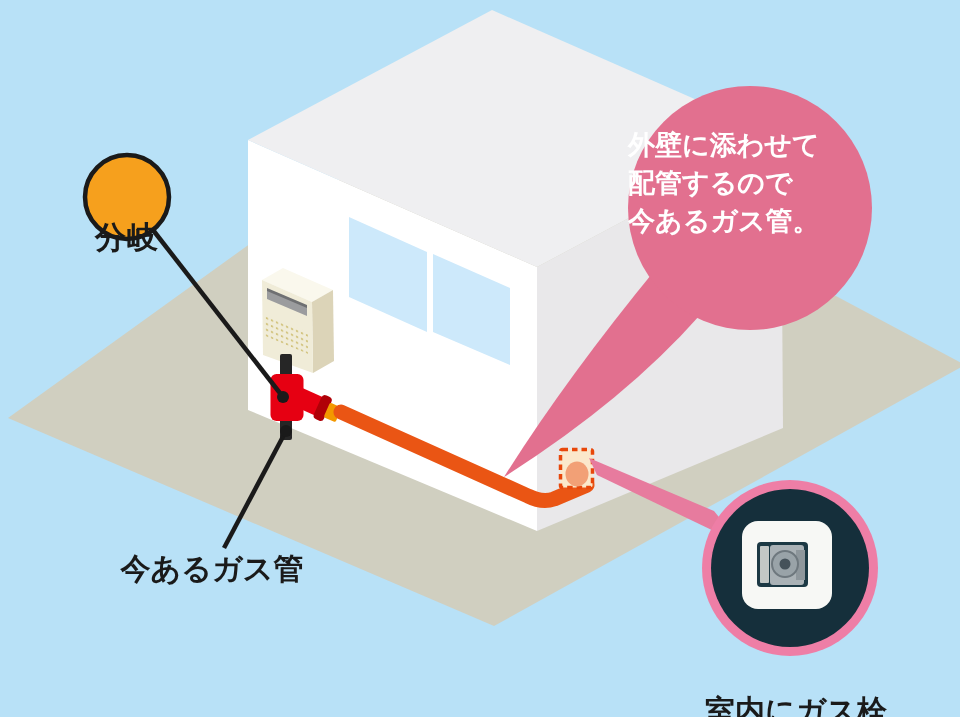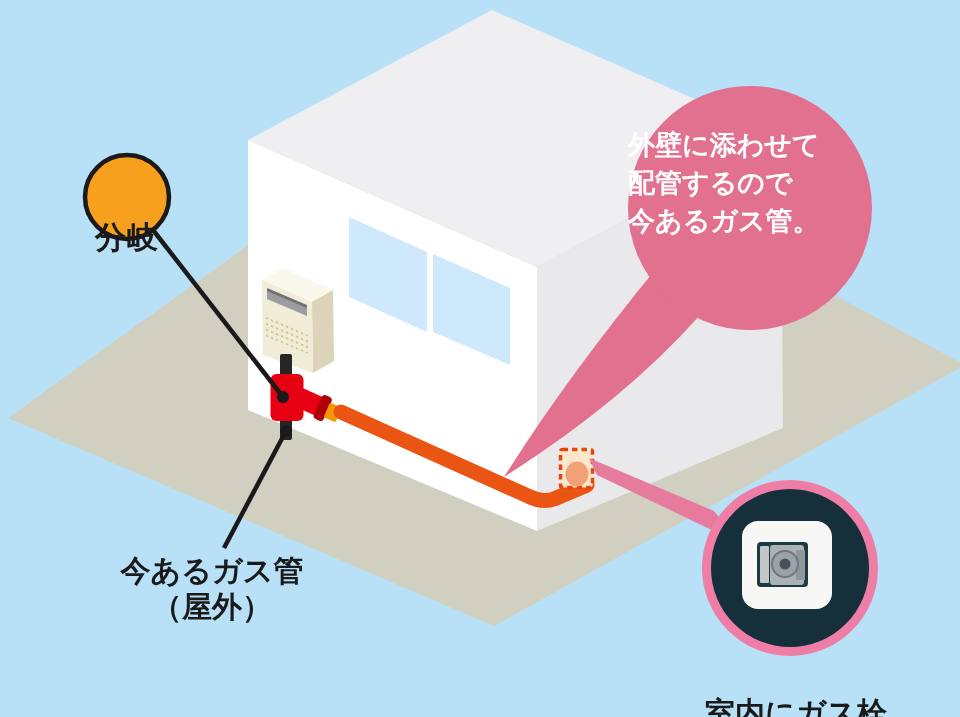--- a/index.html
+++ b/index.html
@@ -10,20 +10,21 @@
     height: 717px;
     overflow: hidden;
     background: #b8e1f7;
   }
   .stage svg { position: absolute; left: 0; top: 0; }
   .overlay-label {
     position: absolute;
     text-align: center;
     font-weight: bold;
     color: #1a1a1a;
+    font-family: Liberation Mono, monospace;
     -webkit-font-smoothing: antialiased;
   }
   .bubble-text {
     position: absolute;
     left: 628px;
     top: 126px;
     width: 244px;
     font-size: 27px;
     line-height: 38px;
     font-weight: bold;
@@ -134,17 +135,16 @@
   <div class="bubble-text">
     <div>外壁に添わせて</div>
     <div>配管するので</div>
     <div>今あるガス管。</div>
   </div>
 
   <div class="badge-label">分岐</div>
 
   <div class="overlay-label label-existing">
     <div>今あるガス管</div>
-    <div>（屋外）</div>
   </div>
 
   <div class="overlay-label label-indoor">室内にガス栓</div>
 </div>
 
 </body></html>

